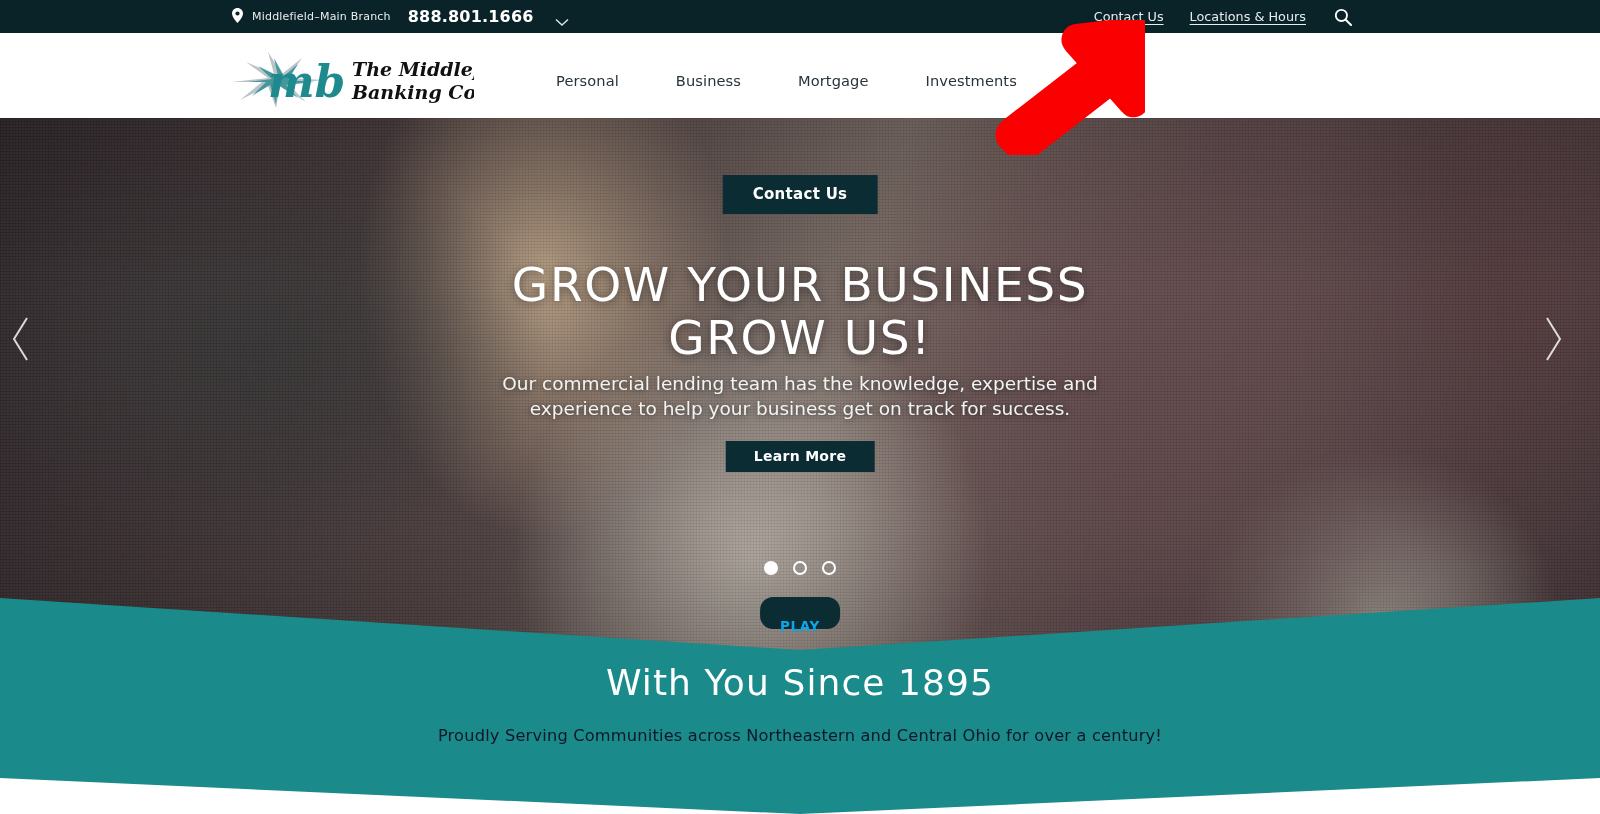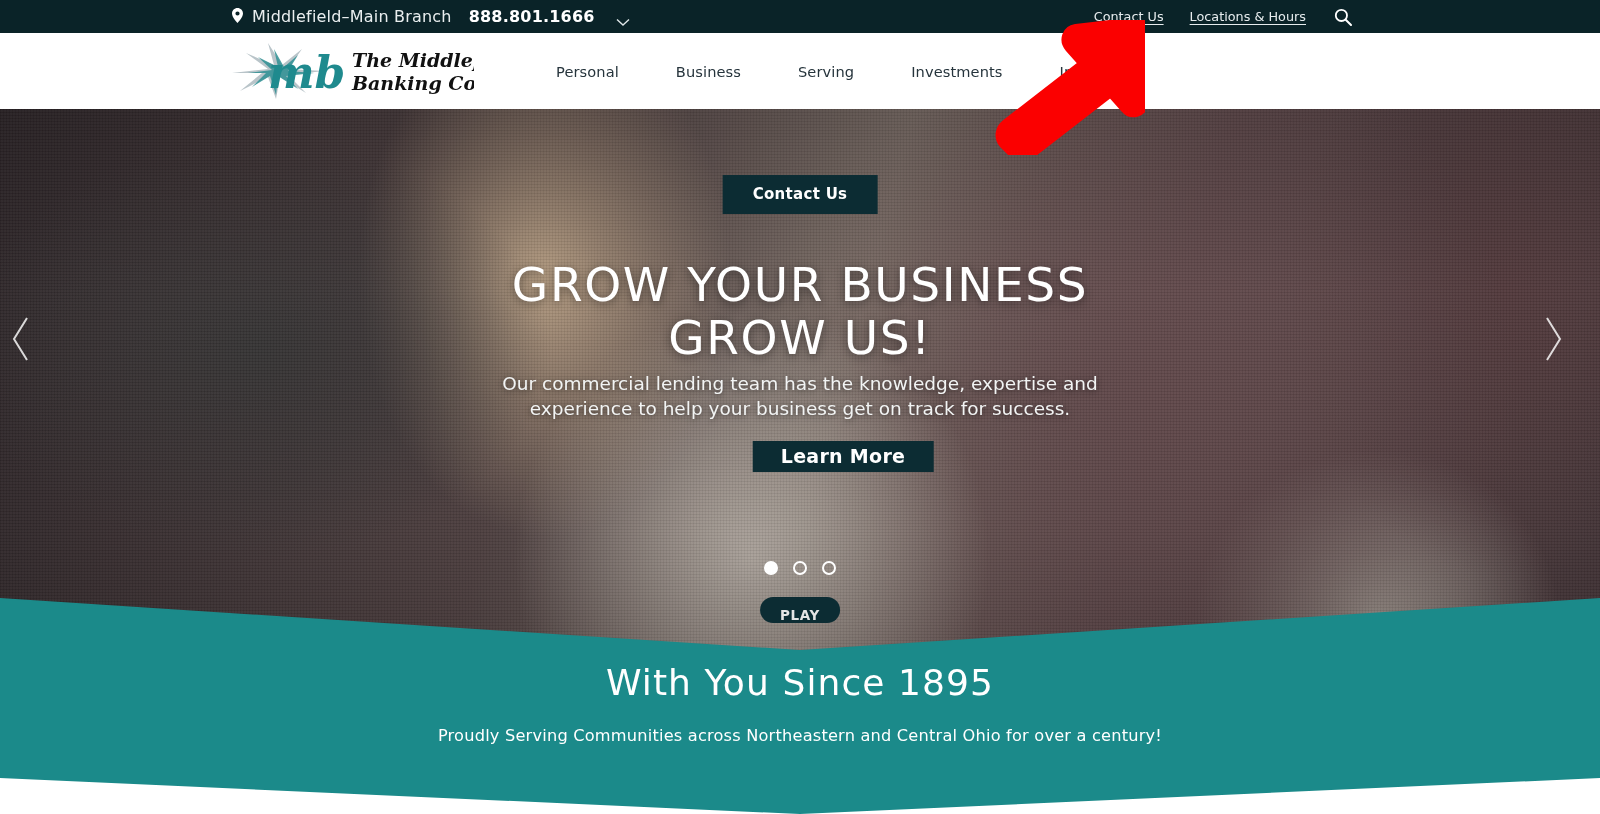--- a/index.html
+++ b/index.html
@@ -37,21 +37,21 @@
     gap: 9px;
   }
   .pin-icon {
     width: 11px; height: 15px;
     display: block;
     position: relative;
     top: -1px;
   }
   .util-branch {
     color: #e9eeef;
-    font-size: 16px;
+    font-size: 11px;
     letter-spacing: .2px;
     white-space: nowrap;
   }
   .util-phone {
     color: #ffffff;
     font-size: 16px;
     font-weight: bold;
     letter-spacing: .2px;
     margin-left: 8px;
     white-space: nowrap;
@@ -83,21 +83,21 @@
     margin-left: 28px;
     margin-right: 248px;
     width: 18px; height: 18px;
     display: block;
     cursor: pointer;
   }
 
   
   .main-header {
     position: absolute;
-    top: 33px; left: 0;
+    top: 42px; left: 0;
     width: 1600px;
     height: 76px;
     background: #ffffff;
     z-index: 35;
   }
 
   .logo {
     position: absolute;
     left: 228px; top: 10px;
     width: 246px; height: 56px;
@@ -201,30 +201,29 @@
     font-size: 18.5px;
     line-height: 1.36;
     text-shadow: 0 1px 6px rgba(0,0,0,.55);
   }
   .hero-cta {
     position: absolute;
     left: 50%; top: 332px;
     transform: translateX(-50%);
     background: #0c2c33;
     color: #ffffff;
-    font-size: 19px;
+    font-size: 14px;
     font-weight: bold;
     letter-spacing: .3px;
     padding: 0 28px;
     height: 31px;
     line-height: 31px;
     border: none;
     cursor: pointer;
     font-family: inherit;
-    margin-left: 43px;
   }
 
   .hero-arrow {
     position: absolute;
     top: 205px;
     width: 26px; height: 50px;
     cursor: pointer;
     z-index: 14;
     opacity: .82;
   }
@@ -247,25 +246,25 @@
     cursor: pointer;
     padding: 0;
   }
   .dot.active { background: #ffffff; }
 
   .play-btn {
     position: absolute;
     left: 50%; top: 597px;
     transform: translateX(-50%);
     background: #0c2c33;
-    color: #e5e5e5;
+    color: #0ea5e9;
     font-size: 13.5px;
     font-weight: bold;
     letter-spacing: .6px;
-    padding: 5px 20px;
+    padding: 16px 20px;
     height: 26px;
     line-height: 26px;
     border: none;
     border-radius: 13px;
     cursor: pointer;
     z-index: 26;
     font-family: inherit;
   }
 
   
@@ -290,21 +289,21 @@
     width: 1600px;
     color: #ffffff;
     font-size: 36px;
     font-weight: normal;
     letter-spacing: 1.1px;
   }
   .teal-sub {
     position: absolute;
     left: 0; top: 136px;
     width: 1600px;
-    color: #ffffff;
+    color: #0f172a;
     font-size: 16.2px;
     letter-spacing: .2px;
   }
   .teal-cta {
     position: absolute;
     left: 50%; top: 175px;
     transform: translateX(-50%);
     background: #0c2c33;
     color: #ffffff;
     font-size: 15px;
@@ -375,21 +374,21 @@
         <text x="40" y="45" font-family="DejaVu Serif, Liberation Serif, serif" font-size="44" font-weight="bold" font-style="italic" fill="#1f8a8e">mb</text>
 
         <text x="124" y="24" font-family="DejaVu Serif, Liberation Serif, serif" font-size="19" font-weight="bold" font-style="italic" fill="#111111">The Middlefield</text>
         <text x="124" y="47" font-family="DejaVu Serif, Liberation Serif, serif" font-size="19" font-weight="bold" font-style="italic" fill="#111111">Banking Company</text>
       </svg>
     </span>
 
     <nav class="main-nav">
       <span class="nav-item">Personal</span>
       <span class="nav-item">Business</span>
-      <span class="nav-item">Serving</span>
+      <span class="nav-item">Mortgage</span>
       <span class="nav-item">Investments</span>
       <span class="nav-item">Investors</span>
     </nav>
 
   </div>
 
   <div class="hero">
     <div class="hero-photo"></div>
     <div class="hero-texture"></div>
     <div class="hero-scrim"></div>

